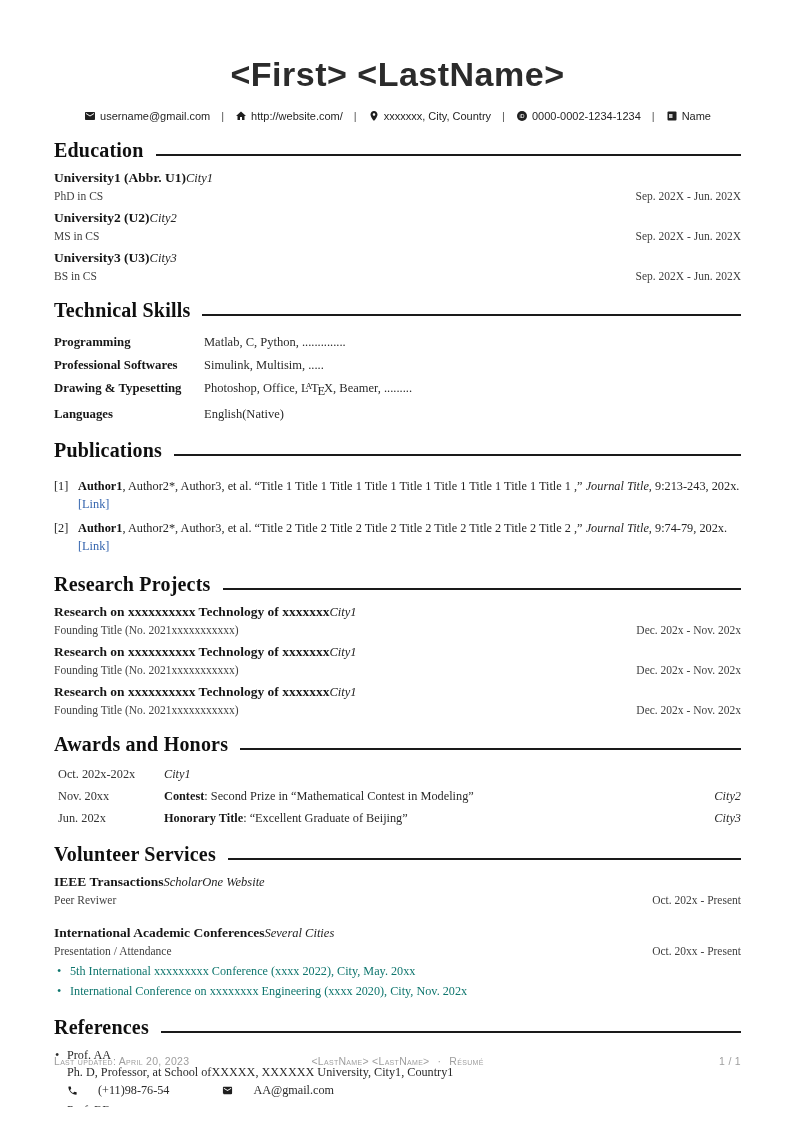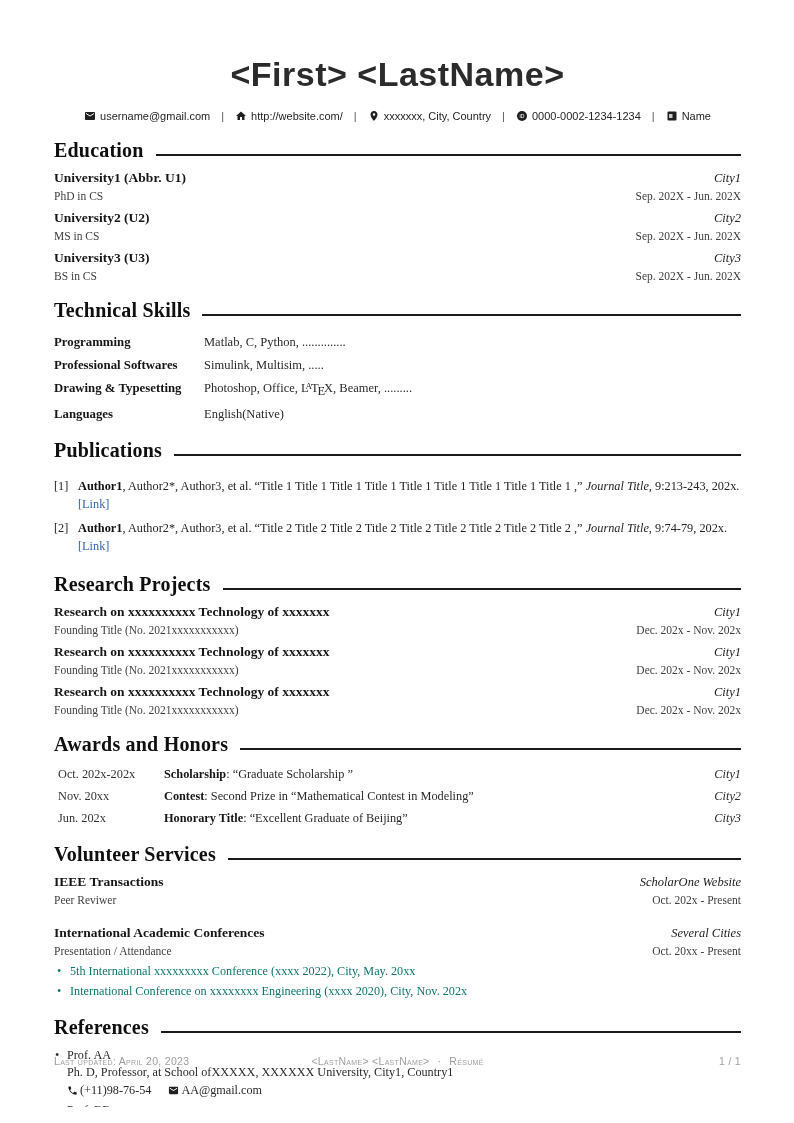--- a/index.html
+++ b/index.html
@@ -16,21 +16,21 @@
   .cicon{display:inline-flex;width:12px;height:12px;color:#1f1f1f;}
   .cicon svg{width:12px;height:12px;display:block;}
 
   
   .sec-head{display:flex;align-items:center;margin-top:17px;}
   .sec-title{font-size:20px;margin:0;font-weight:bold;color:#0f0f0f;letter-spacing:.2px;}
   .sec-rule{flex:1;height:2px;background:#1a1a1a;margin-left:12px;margin-top:9px;}
 
   
   .entry{margin-top:8px;}
-  .entry-row{display:flex;justify-content:space-between;align-items:baseline;}
+  .entry-row{display:flex;align-items:baseline;}
   .entry-title{font-size:13.5px;font-weight:bold;color:#161616;}
   .entry-city{font-size:12.5px;font-style:italic;color:#222;}
   .entry-sub{display:flex;justify-content:space-between;font-size:11.5px;color:#3f3f3f;margin-top:4px;}
 
   
   .skills{margin-top:13px;}
   .skills-row{display:grid;grid-template-columns:150px 1fr;font-size:12.5px;margin-bottom:8px;color:#2a2a2a;}
   .skill-label{font-weight:bold;font-size:12.8px;color:#161616;}
   .lx-A{font-size:.72em;vertical-align:.33em;margin-left:-.34em;margin-right:-.12em;}
   .lx-E{vertical-align:-.21em;margin-left:-.1em;margin-right:-.08em;}
@@ -55,21 +55,21 @@
   .vol-entry-gap{margin-top:19px;}
   .vol-bullets{margin:7px 0 0 0;padding:0;list-style:none;font-size:12.2px;color:#0f766e;}
   .vbullet{margin-bottom:5px;padding-left:16px;position:relative;}
   .vbullet::before{content:"\2022";position:absolute;left:3px;}
 
   
   .refs{margin-top:9px;font-size:12.2px;color:#2a2a2a;}
   .ref{position:relative;padding-left:13px;margin-bottom:5px;}
   .ref::before{content:"\2022";position:absolute;left:1px;top:0;}
   .ref-desc{margin-top:2px;}
-  .ref-contact{display:flex;align-items:center;gap:2px;margin-top:3px;}
+  .ref-contact{display:flex;align-items:center;gap:20px;margin-top:3px;}
   .ref-gap{width:13px;}
   .ricon{display:inline-flex;width:11px;height:11px;color:#1f1f1f;}
   .ricon svg{width:11px;height:11px;display:block;}
 
   
   .footer{position:absolute;left:54px;right:53px;bottom:40px;display:flex;align-items:baseline;
           font-family:"Liberation Sans","DejaVu Sans",sans-serif;font-variant:small-caps;
           letter-spacing:.3px;font-size:10.5px;color:#9e9e9e;}
   .f-left{flex:1;text-align:left;}
   .f-center{flex:1.4;text-align:center;}
@@ -249,21 +249,20 @@
   </section>
 
   <section>
     <div class="sec-head">
       <h2 class="sec-title">Awards and Honors</h2>
       <div class="sec-rule"></div>
     </div>
     <div class="awards">
       <div class="award-row">
         <span class="award-date">Oct. 202x-202x</span>
-        <span><span class="award-label">Scholarship</span><span>: “Graduate Scholarship ”</span></span>
         <span class="award-city">City1</span>
       </div>
       <div class="award-row">
         <span class="award-date">Nov. 20xx</span>
         <span><span class="award-label">Contest</span><span>: Second Prize in “Mathematical Contest in Modeling”</span></span>
         <span class="award-city">City2</span>
       </div>
       <div class="award-row">
         <span class="award-date">Jun. 202x</span>
         <span><span class="award-label">Honorary Title</span><span>: “Excellent Graduate of Beijing”</span></span>

